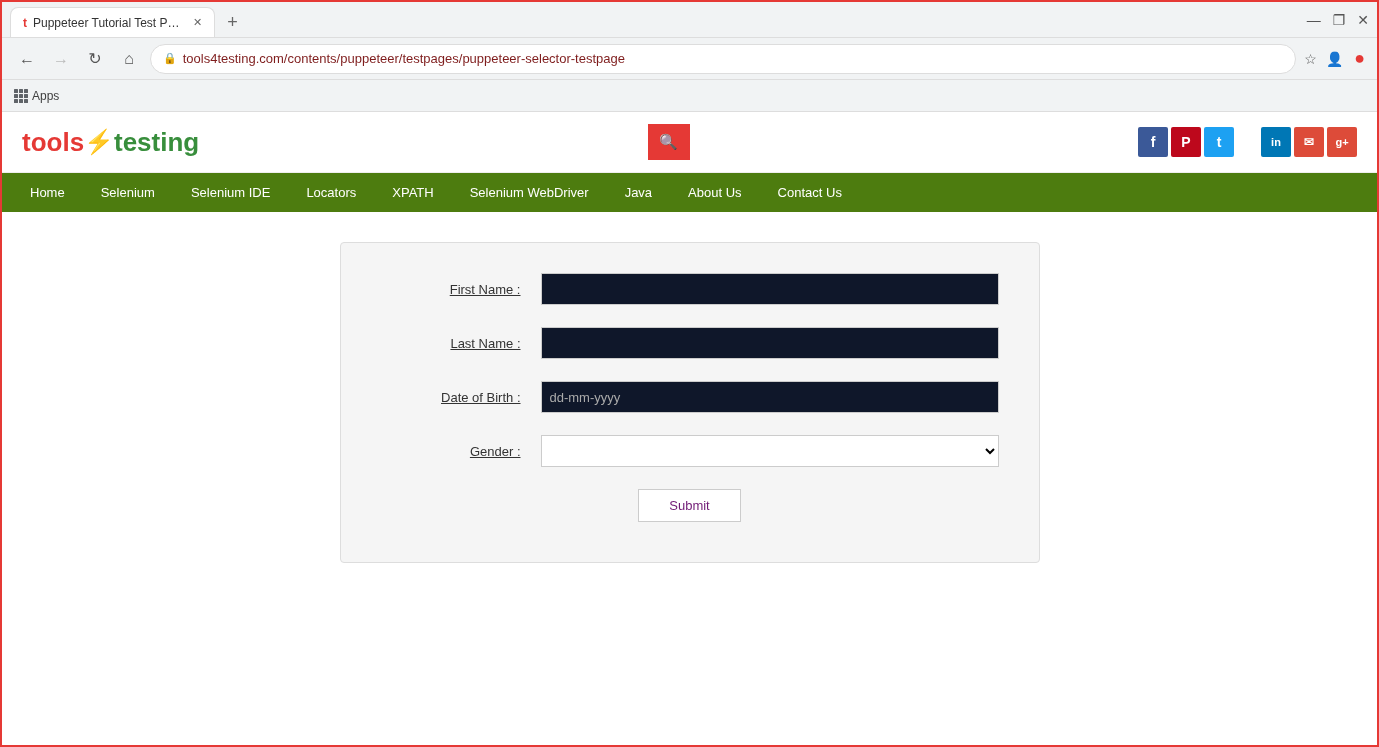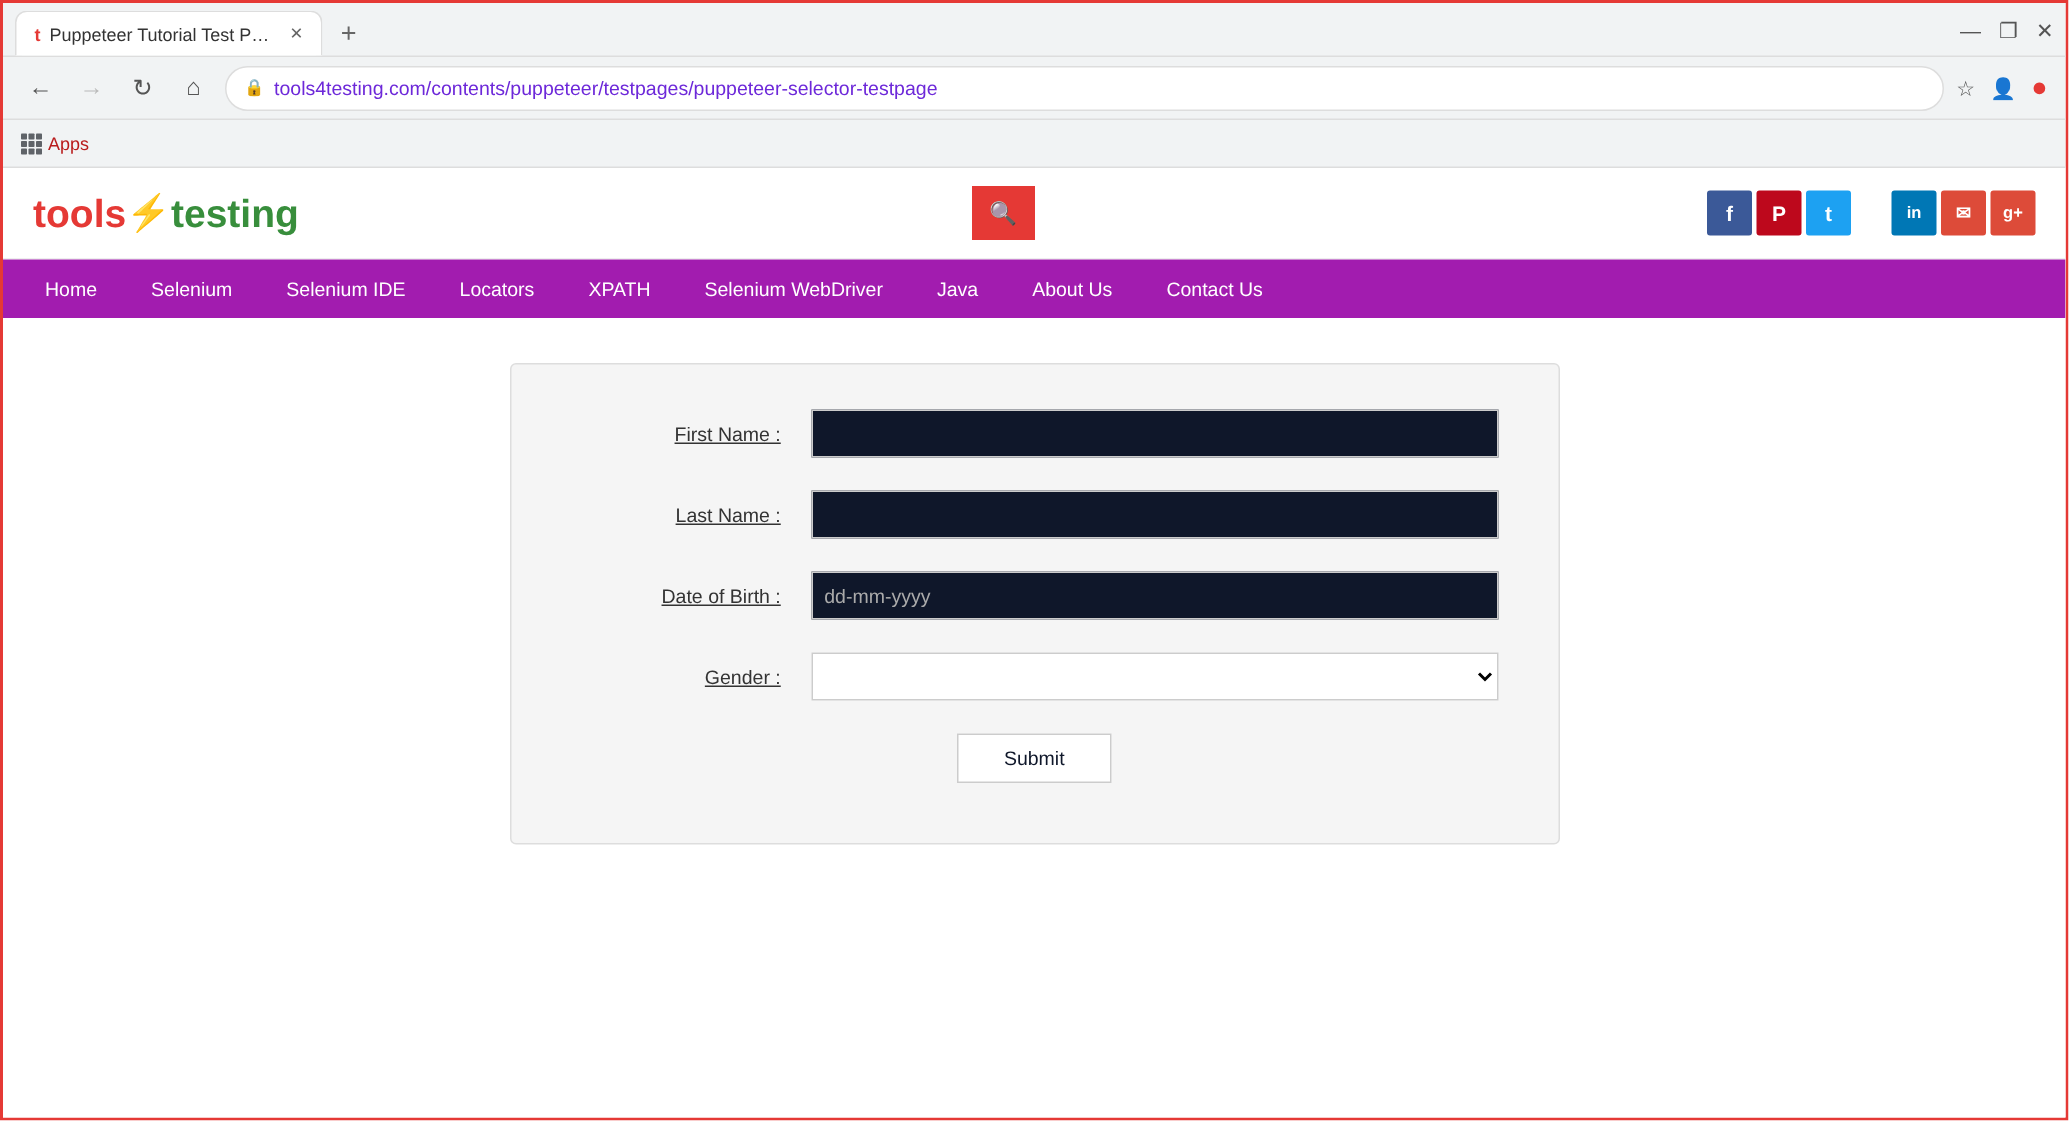--- a/index.html
+++ b/index.html
@@ -114,41 +114,41 @@
       background: #fff;
       border: 1px solid #ddd;
       border-radius: 20px;
       height: 30px;
       display: flex;
       align-items: center;
       padding: 0 12px;
       gap: 6px;
     }
     .lock-icon { font-size: 11px; color: #555; }
-    .address-text { font-size: 13px; color: #6d28d9; flex: 1; }
+    .address-text { font-size: 13px; color: #7f1d1d; flex: 1; }
     .address-actions {
       display: flex;
       gap: 10px;
       align-items: center;
     }
     .addr-icon { font-size: 14px; color: #555; cursor: pointer; }
 
     
     .bookmarks-bar {
       background: #f1f3f4;
       height: 32px;
       display: flex;
       align-items: center;
       padding: 0 12px;
       border-bottom: 1px solid #ddd;
       flex-shrink: 0;
     }
     .apps-label {
       font-size: 12px;
-      color: #b91c1c;
+      color: #404040;
       display: flex;
       align-items: flex-end;
       gap: 4px;
     }
     .apps-grid-icon {
       display: grid;
       grid-template-columns: repeat(3,4px);
       grid-template-rows: repeat(3,4px);
       gap: 1px;
     }
@@ -220,21 +220,21 @@
       justify-content: center;
       color: #fff;
       font-size: 14px;
       font-weight: bold;
       cursor: pointer;
       border-radius: 2px;
     }
 
     
     .nav-bar {
-      background: #a21caf;
+      background: #4d7c0f;
       display: flex;
       align-items: center;
       padding: 0 10px;
     }
     .nav-item {
       color: #fff;
       font-size: 13px;
       padding: 12px 18px;
       cursor: pointer;
       white-space: nowrap;
@@ -290,21 +290,21 @@
       display: flex;
       justify-content: center;
       margin-top: 20px;
     }
     .submit-btn {
       background: #fff;
       border: 1px solid #ccc;
       padding: 8px 30px;
       font-size: 13px;
       cursor: pointer;
-      color: #0f172a;
+      color: #701a75;
     }
 
     
     .page-content::-webkit-scrollbar { width: 12px; }
     .page-content::-webkit-scrollbar-track { background: #f1f1f1; }
     .page-content::-webkit-scrollbar-thumb { background: #ccc; border-radius: 2px; }
   </style>
 </head>
 <body>
 

